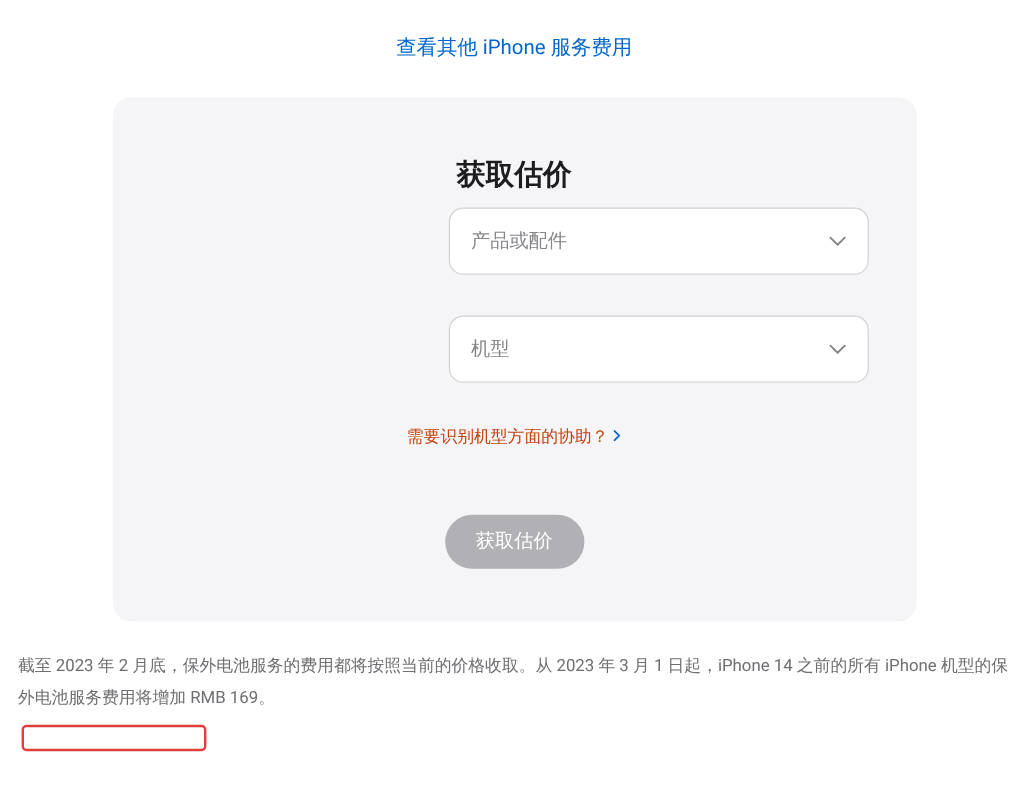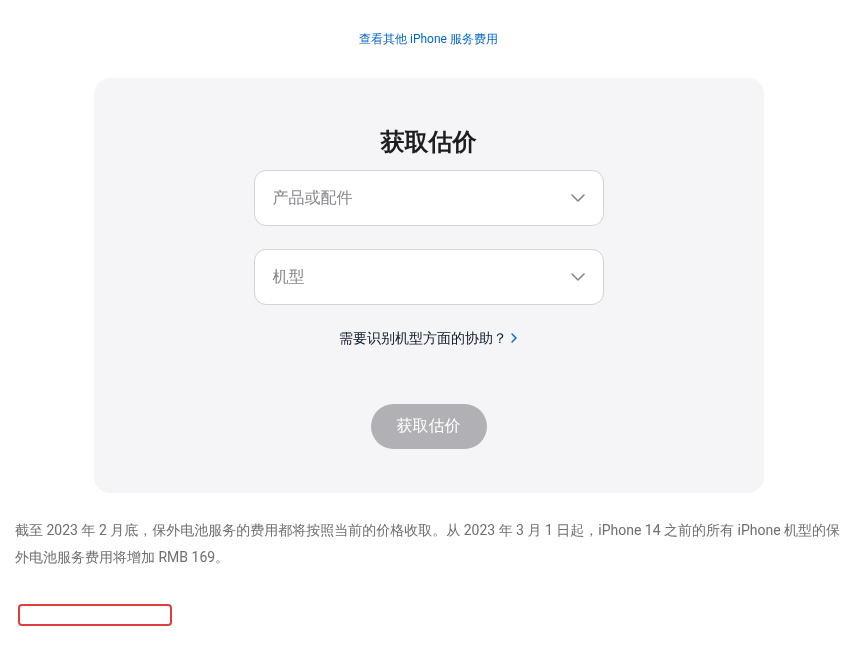--- a/index.html
+++ b/index.html
@@ -11,21 +11,21 @@
       overflow: hidden;
       color: #333;
     }
     .top-link {
       text-align: center;
       padding: 28px 0 18px 0;
     }
     .top-link a {
       color: #0066cc;
       text-decoration: none;
-      font-size: 12px;
+      font-size: 17px;
     }
     .card {
       width: 670px;
       margin: 12px auto 0 auto;
       background: #f5f5f7;
       border-radius: 16px;
       padding: 48px 40px 44px 40px;
       text-align: center;
     }
     .card-title {
@@ -34,22 +34,22 @@
       color: #1d1d1f;
       margin-bottom: 12px;
     }
     .card-subtitle {
       font-size: 16px;
       color: #1d1d1f;
       margin-bottom: 48px;
     }
     .select-row {
       display: flex;
-      justify-content: center;
-      margin-bottom: 23px;
+      justify-content: flex-end;
+      margin-bottom: 34px;
     }
     .select-box {
       width: 350px;
       height: 56px;
       background: #ffffff;
       border: 1px solid #d2d2d7;
       border-radius: 12px;
       display: flex;
       align-items: center;
       justify-content: space-between;
@@ -62,21 +62,21 @@
     }
     .chevron {
       color: #86868b;
     }
     .chevron svg { display: block; }
     .help-link-row {
       margin-top: 4px;
       margin-bottom: 56px;
     }
     .help-link {
-      color: #0f172a;
+      color: #c2410c;
       text-decoration: none;
       font-size: 14px;
       display: inline-flex;
       align-items: center;
       gap: 4px;
     }
     .help-link .arrow {
       font-size: 12px;
     }
     .submit-row { }

